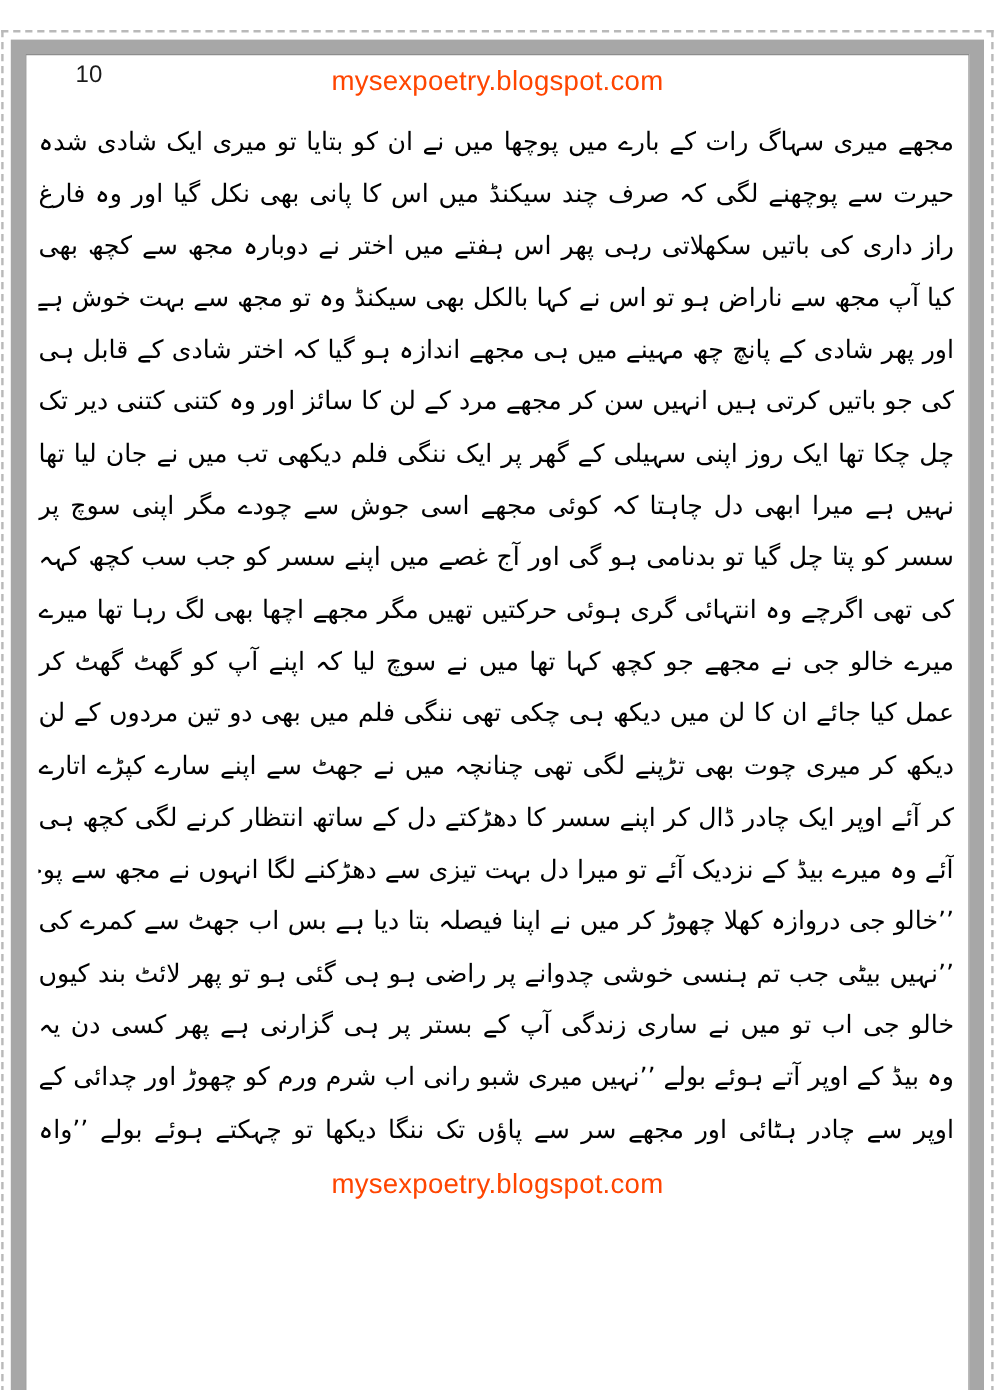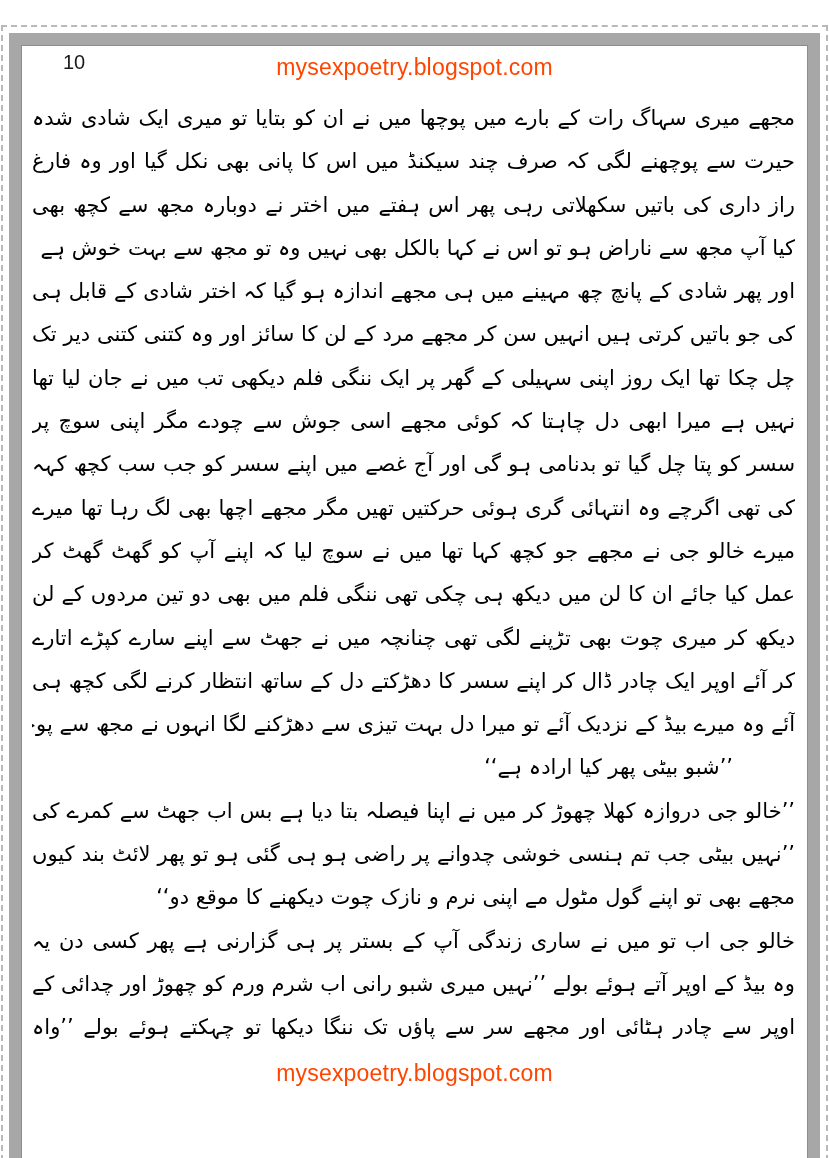--- a/index.html
+++ b/index.html
@@ -75,36 +75,34 @@
   <div class="content">
     <div class="header-row">
       <span class="page-number">10</span>
       <span class="site-url" style="color: rgb(255, 69, 0);">mysexpoetry.blogspot.com</span>
     </div>
 
     <div class="text-block">
         <div class="uline justify" dir="rtl">مجھے میری سہاگ رات کے بارے میں پوچھا میں نے ان کو بتایا تو میری ایک شادی شدہ سہیلی میری بات پر چونک گئی اور</div>
         <div class="uline justify" dir="rtl">حیرت سے پوچھنے لگی کہ صرف چند سیکنڈ میں اس کا پانی بھی نکل گیا اور وہ فارغ بھی ہو گیا ایسا تو نہیں ہونا چاہیئے تھا پھر وہ کافی</div>
         <div class="uline justify" dir="rtl">راز داری کی باتیں سکھلاتی رہی پھر اس ہفتے میں اختر نے دوبارہ مجھ سے کچھ بھی نہیں کیا تب ایک رات میں نے پوچھ لیا کہ</div>
-        <div class="uline right" dir="rtl">کیا آپ مجھ سے ناراض ہو تو اس نے کہا بالکل بھی نہیں وہ تو مجھ سے بہت خوش ہے</div>
+        <div class="uline right" dir="rtl">کیا آپ مجھ سے ناراض ہو تو اس نے کہا بالکل بھی سیکنڈ وہ تو مجھ سے بہت خوش ہے</div>
         <div class="uline justify" dir="rtl">اور پھر شادی کے پانچ چھ مہینے میں ہی مجھے اندازہ ہو گیا کہ اختر شادی کے قابل ہی نہیں ہے میری سہیلیاں اپنی اپنی رات گزاری</div>
         <div class="uline justify" dir="rtl">کی جو باتیں کرتی ہیں انہیں سن کر مجھے مرد کے لن کا سائز اور وہ کتنی کتنی دیر تک چدائی کرتا ہے بچہ پیدا کیسے ہوتا ہے بہت کچھ پتا</div>
         <div class="uline justify" dir="rtl">چل چکا تھا ایک روز اپنی سہیلی کے گھر پر ایک ننگی فلم دیکھی تب میں نے جان لیا تھا کہ اختر نامرد ہے وہ کسی بھی عورت کے قابل</div>
         <div class="uline justify" dir="rtl">نہیں ہے میرا ابھی دل چاہتا کہ کوئی مجھے اسی جوش سے چودے مگر اپنی سوچ پر عمل کرنے سے بھی ڈرتی تھی کہ اگر میرے ساس اور</div>
         <div class="uline justify" dir="rtl">سسر کو پتا چل گیا تو بدنامی ہو گی اور آج غصے میں اپنے سسر کو جب سب کچھ کہہ بیٹھی اور میرے خالو نے میرے ساتھ جو جو حرکت</div>
         <div class="uline justify" dir="rtl">کی تھی اگرچے وہ انتہائی گری ہوئی حرکتیں تھیں مگر مجھے اچھا بھی لگ رہا تھا میرے جسم میں عجیب سا احساس ہو رہا تھا میرے سسر</div>
         <div class="uline justify" dir="rtl">میرے خالو جی نے مجھے جو کچھ کہا تھا میں نے سوچ لیا کہ اپنے آپ کو گھٹ گھٹ کر مارنے کی بجائے خالو کے مشورے پر کیوں نہ</div>
         <div class="uline justify" dir="rtl">عمل کیا جائے ان کا لن میں دیکھ ہی چکی تھی ننگی فلم میں بھی دو تین مردوں کے لن پہلے دیکھ چکی تھی مگر آج تو اپنی آنکھوں سے اصلی لن</div>
         <div class="uline justify" dir="rtl">دیکھ کر میری چوت بھی تڑپنے لگی تھی چنانچہ میں نے جھٹ سے اپنے سارے کپڑے اتارے کمرے کا دروازہ کھولا اور بستر پر لیٹ</div>
         <div class="uline justify" dir="rtl">کر آئے اوپر ایک چادر ڈال کر اپنے سسر کا دھڑکتے دل کے ساتھ انتظار کرنے لگی کچھ ہی دیر میں میرے سسر میرے کمرے میں</div>
         <div class="uline right" dir="rtl">آئے وہ میرے بیڈ کے نزدیک آئے تو میرا دل بہت تیزی سے دھڑکنے لگا انہوں نے مجھ سے پوچھا</div>
-        <div class="uline right" dir="rtl" style="padding-right: 62px;">’’شبو بیٹی پھر کیا ارادہ ہے‘‘</div>
         <div class="uline justify" dir="rtl">’’خالو جی دروازہ کھلا چھوڑ کر میں نے اپنا فیصلہ بتا دیا ہے بس اب جھٹ سے کمرے کی لائٹ بند کر کے میرے بستر پر آ جائیں</div>
         <div class="uline justify" dir="rtl">’’نہیں بیٹی جب تم ہنسی خوشی چدوانے پر راضی ہو ہی گئی ہو تو پھر لائٹ بند کیوں کروں تمہیں اپنا لن میں خود ہی دکھا چکا ہوں اب</div>
-        <div class="uline right" dir="rtl">مجھے بھی تو اپنے گول مٹول مے اپنی نرم و نازک چوت دیکھنے کا موقع دو‘‘</div>
         <div class="uline justify" dir="rtl">خالو جی اب تو میں نے ساری زندگی آپ کے بستر پر ہی گزارنی ہے پھر کسی دن یہ سب کچھ دیکھ لینا ابھی تو مجھے شرم آ رہی ہے‘‘</div>
         <div class="uline justify" dir="rtl">وہ بیڈ کے اوپر آتے ہوئے بولے ’’نہیں میری شبو رانی اب شرم ورم کو چھوڑ اور چدائی کے صحیح مزے لو‘‘ انہوں نے میرے</div>
         <div class="uline justify" dir="rtl">اوپر سے چادر ہٹائی اور مجھے سر سے پاؤں تک ننگا دیکھا تو چہکتے ہوئے بولے ’’واہ میری بہو تو پہلے سے ہی تیار ہے مجھے اندازہ</div>
       </div>
 
     <div class="site-url footer-url" style="color: rgb(255, 69, 0);">mysexpoetry.blogspot.com</div>
   </div>
 </div>
 
 </body></html>

